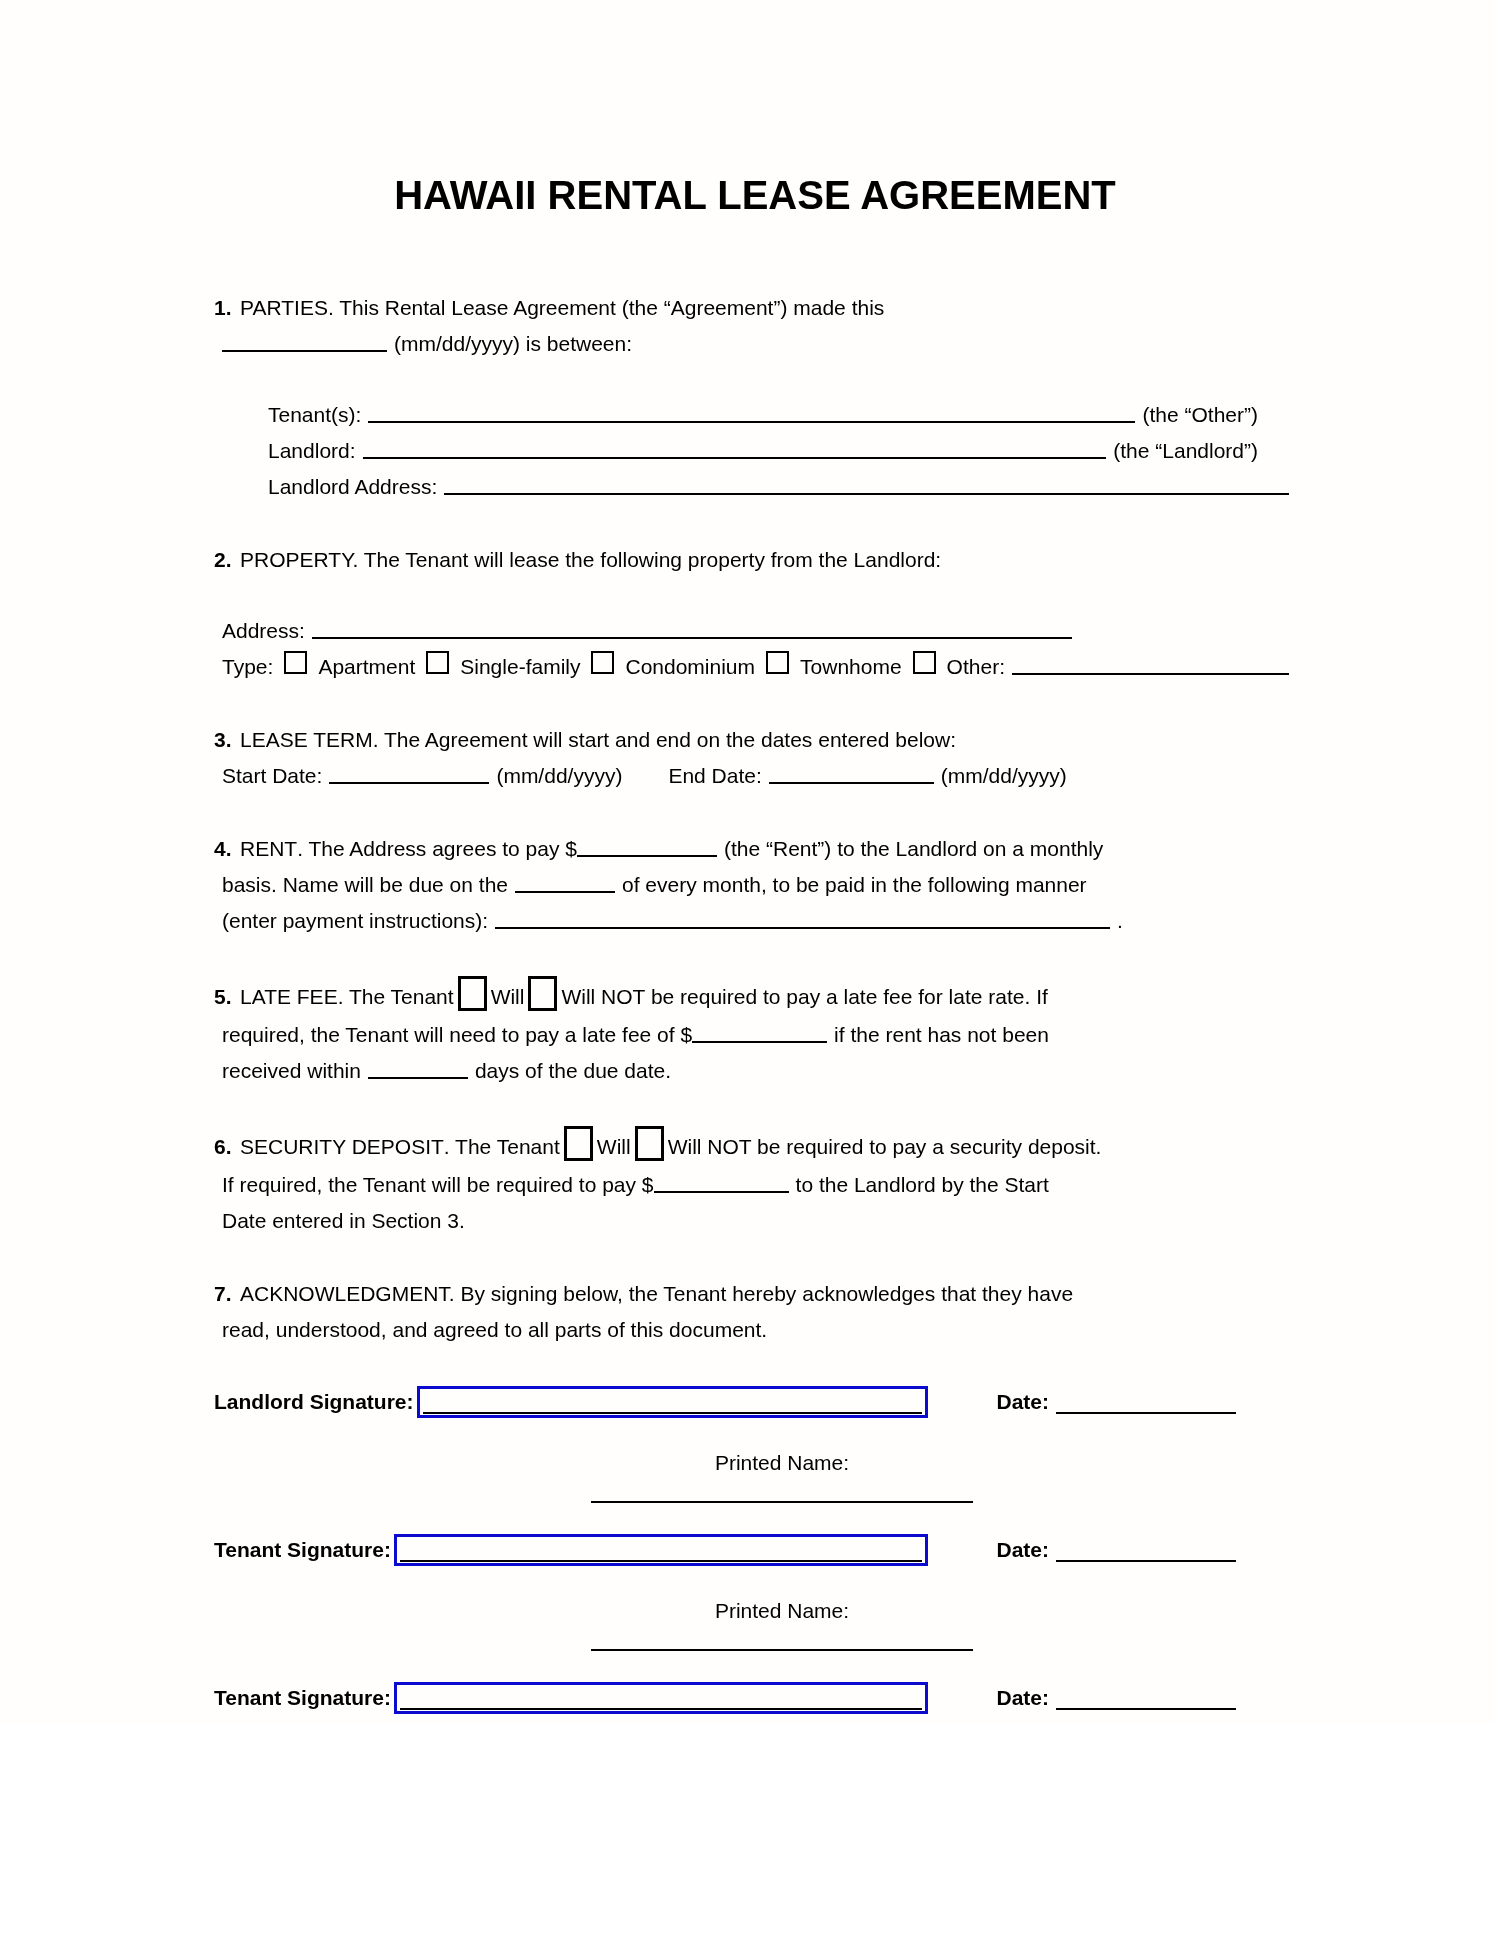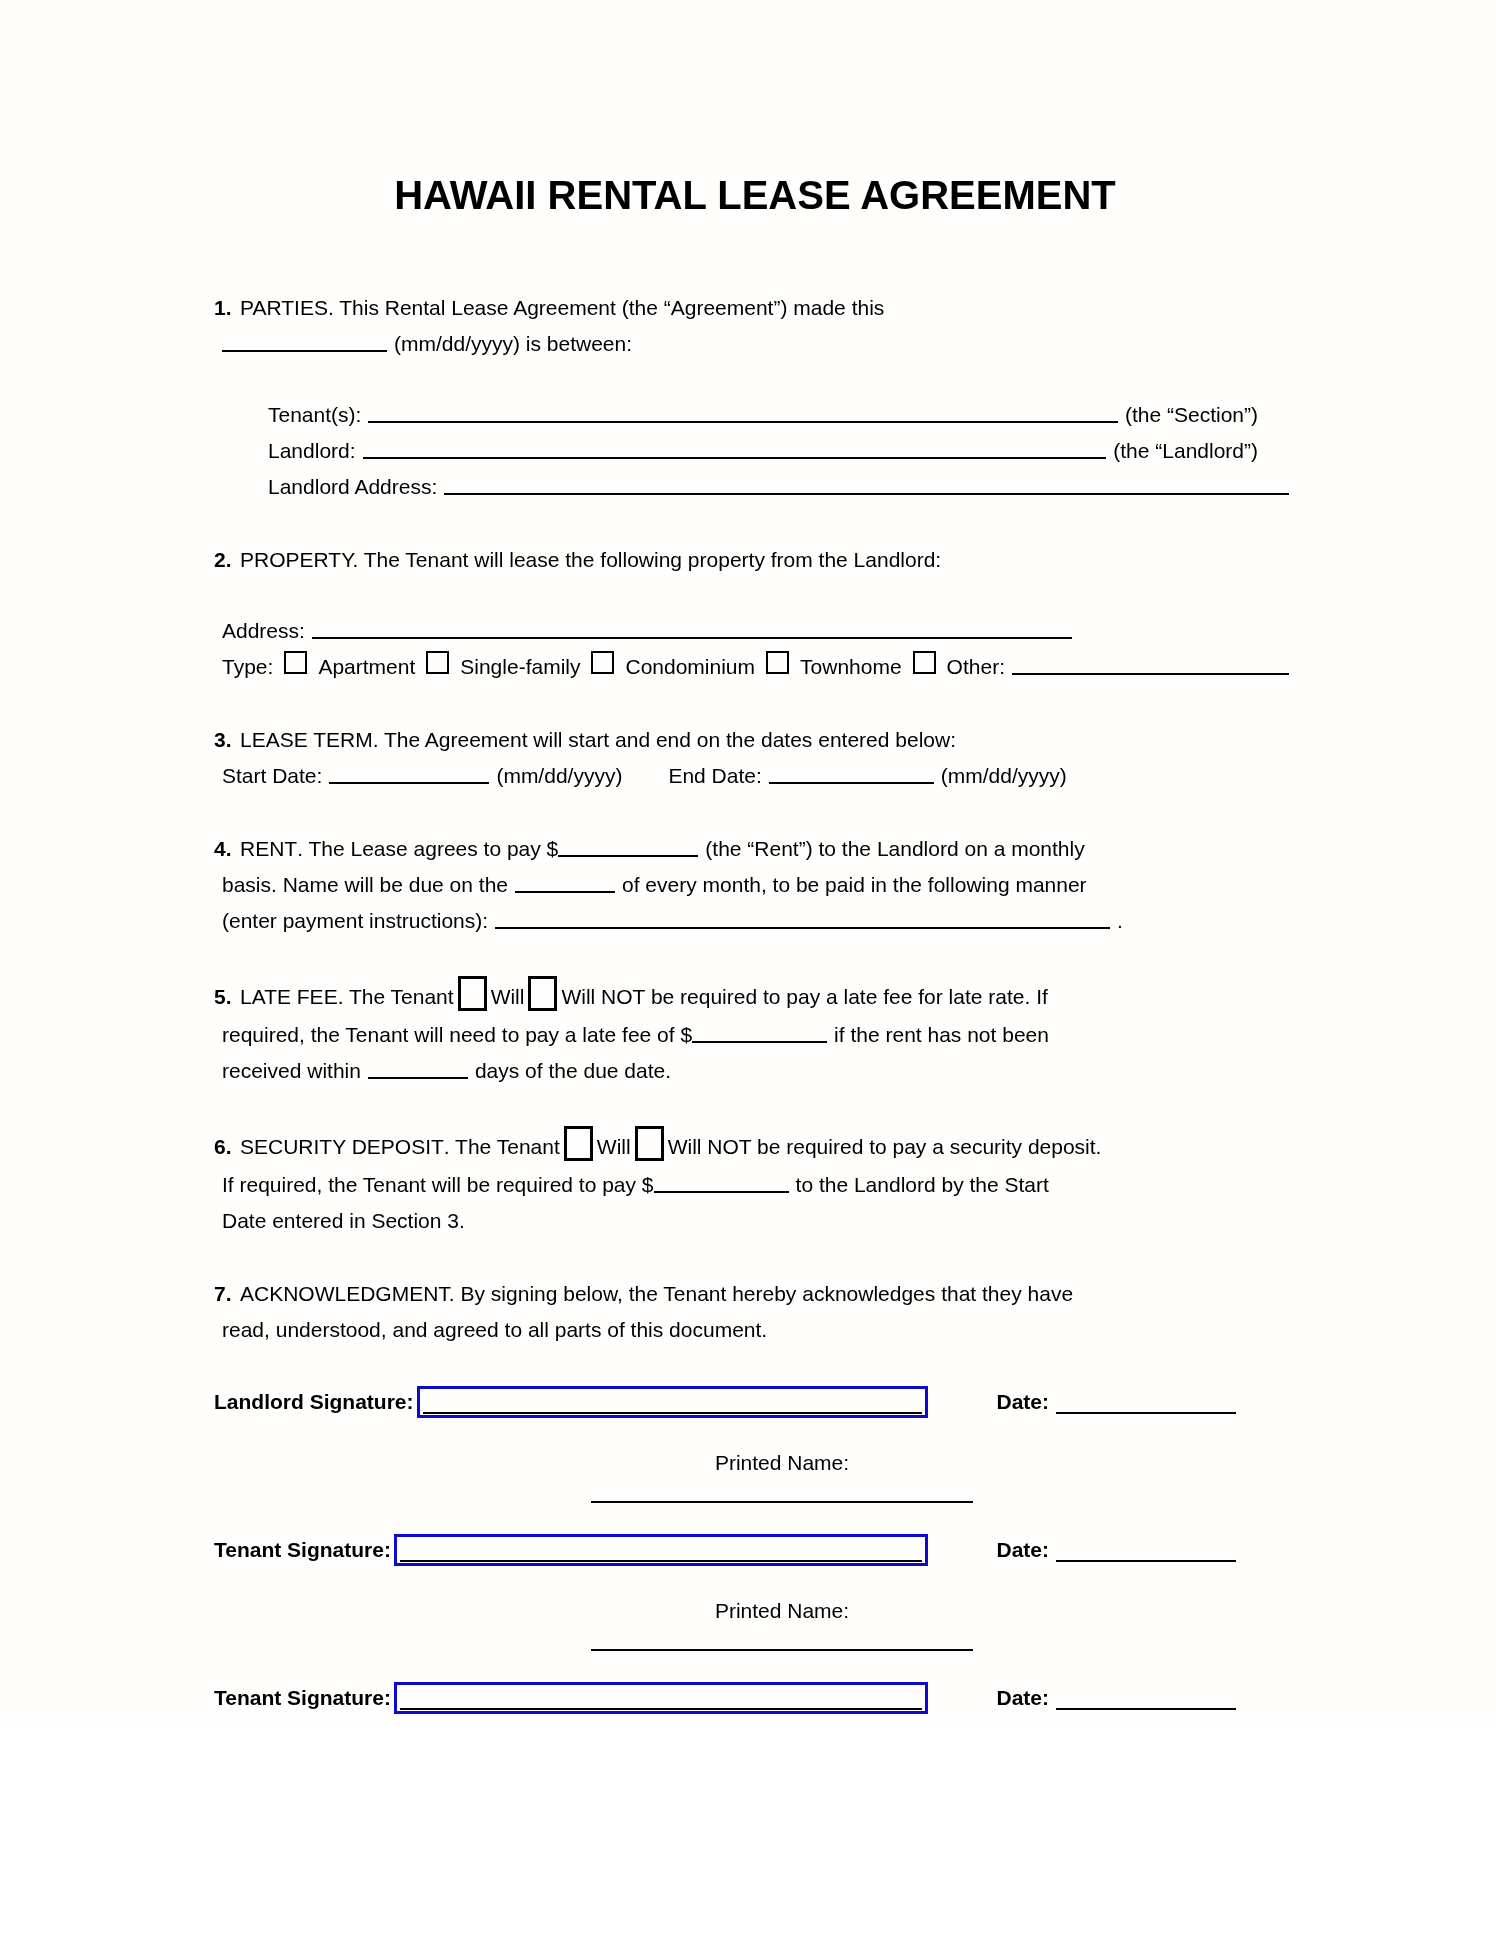--- a/index.html
+++ b/index.html
@@ -74,21 +74,21 @@
 
   <div class="section">
     <div><span class="num">1.</span><span class="hd">PARTIES</span><span class="t">. This Rental Lease Agreement (the “Agreement”) made this</span></div>
     <div class="row ind">
       <span class="blank noleft" style="width:165px"></span>
       <span class="t">(mm/dd/yyyy) is between:</span>
     </div>
     <div class="row ind2 gap-line parties-row">
       <span class="t">Tenant(s):</span>
       <span class="blank fill"></span>
-      <span class="t">(the “Section”)</span>
+      <span class="t">(the “Other”)</span>
     </div>
     <div class="row ind2 parties-row">
       <span class="t">Landlord:</span>
       <span class="blank fill"></span>
       <span class="t">(the “Landlord”)</span>
     </div>
     <div class="row ind2">
       <span class="t">Landlord Address:</span>
       <span class="blank fill"></span>
     </div>
@@ -126,21 +126,21 @@
       <span class="t">End Date:</span>
       <span class="blank" style="width:165px"></span>
       <span class="t">(mm/dd/yyyy)</span>
     </div>
   </div>
 
   <div class="section">
     <div class="row">
       <span class="num">4.</span>
         <span class="hd">RENT</span>
-        <span class="t">. The Lease agrees to pay $</span>
+        <span class="t">. The Address agrees to pay $</span>
       <span class="blank noleft" style="width:140px"></span>
       <span class="t">(the “Rent”) to the Landlord on a monthly</span>
     </div>
     <div class="row ind">
       <span class="t">basis. Name will be due on the</span>
       <span class="blank" style="width:100px"></span>
       <span class="t">of every month, to be paid in the following manner</span>
     </div>
     <div class="row ind">
       <span class="t">(enter payment instructions):</span>

